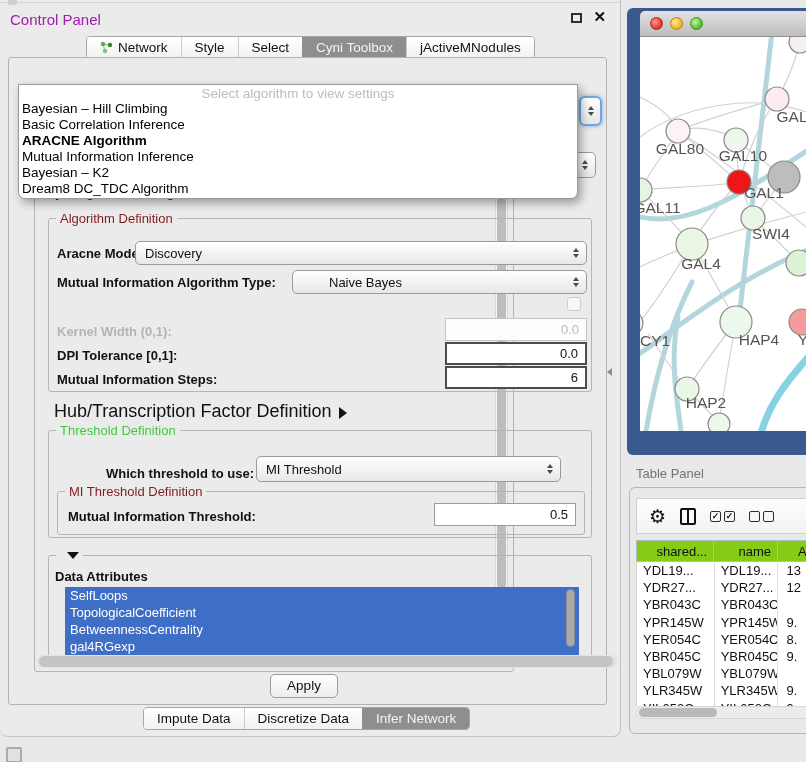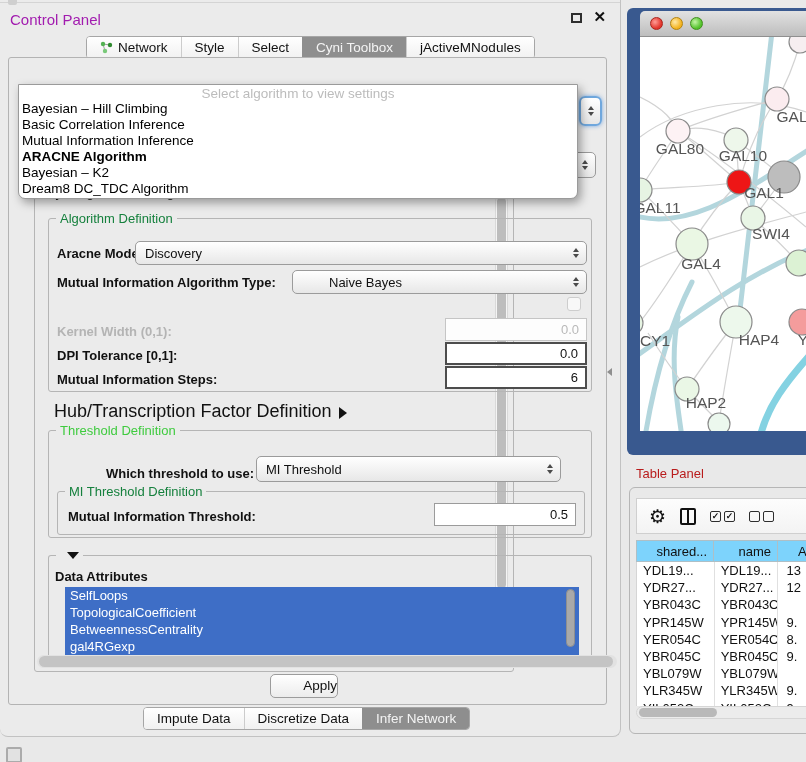--- a/index.html
+++ b/index.html
@@ -40,21 +40,21 @@
   
   .popup { position:absolute; left:18px; top:57px; width:560px; height:115px; z-index:50;
     background:#ffffff; border:1px solid #9a9a9a; border-radius:0 0 7px 7px;
     box-shadow:3px 4px 10px rgba(0,0,0,.35); padding-top:1px;margin-top:27px; }
   .popup .prompt { text-align:center; color:#bcbcbc; font-size:13.5px; height:15px; }
   .popup .item { font-size:13.5px; height:16px; line-height:16px; padding-left:3px; color:#000; }
   .popup .item.bold { font-weight:bold; }
   
   .group { position:absolute; border:1px solid #b5b5b5; border-radius:3px; }
   .gtitle { position:absolute; top:-8px; left:7px; background:#ebebeb; padding:0 4px; font-size:13px; white-space:nowrap; }
-  .gtitle.blue { color:#15803d; }
+  .gtitle.blue { color:#7f1d1d; }
   .gtitle.green { color:#3fcb3f; }
   .lbl { position:absolute; font-size:13px; font-weight:bold; white-space:nowrap; }
   .lbl.dis { color:#b4b4b4; }
   .combo { position:absolute; background:linear-gradient(#ffffff,#e7e7e7); border:1px solid #9b9b9b;
     border-radius:5px; display:flex; align-items:center; font-size:13px; }
   .combo .txt { flex:1; padding-left:9px; white-space:nowrap; overflow:hidden; }
   .spin { width:15px; display:flex; flex-direction:column; align-items:center; gap:2px; margin-right:3px; }
   .tri-up { width:0; height:0; border-left:3.5px solid transparent; border-right:3.5px solid transparent; border-bottom:4.5px solid #4a4a4a; }
   .tri-dn { width:0; height:0; border-left:3.5px solid transparent; border-right:3.5px solid transparent; border-top:4.5px solid #4a4a4a; }
   .field { position:absolute; background:#ffffff; border:1px solid #9b9b9b; font-size:13px;
@@ -66,54 +66,54 @@
   .arrow-down { display:inline-block; width:0; height:0; border-left:6px solid transparent; border-right:6px solid transparent; border-top:7px solid #111; margin-left:7px; vertical-align:1px; }
   .attr-list { position:absolute; background:#fff; overflow:hidden; }
   .attr-list .row { height:17px; line-height:17px; background:#3e6ec6; color:#fff; font-size:13px; padding-left:5px; }
   .list-vscroll { position:absolute; right:2px; top:2px; width:9px; height:58px; background:#a9a9a9; border-radius:5px; border:1px solid #8f8f8f; }
   .vscroll-track { position:absolute; right:5px; top:2px; width:13px; height:471px; background:#f4f4f4; border:1px solid #d9d9d9; border-radius:7px; }
   .vscroll-thumb { position:absolute; left:1px; top:1px; width:9px; height:392px; background:#bdbdbd; border-radius:5px; }
   .hscroll-track { position:absolute; left:2px; bottom:3px; width:580px; height:13px; background:#e2e2e2; border-radius:7px; }
   .hscroll-thumb { position:absolute; left:2px; top:1px; width:574px; height:11px; background:#c4c4c4; border-radius:6px; }
   .apply-btn { position:absolute; left:261px; top:616px; width:68px; height:24px;
     background:linear-gradient(#ffffff,#ececec); border:1px solid #9c9c9c; border-radius:5px;
-    font-size:13.5px; text-align:right; line-height:22px; }
+    font-size:13.5px; text-align:center; line-height:22px; }
   .splitter-arrow { position:absolute; left:607px; top:368px; width:0; height:0;
     border-top:4px solid transparent; border-bottom:4px solid transparent; border-right:5px solid #8f8f8f; }
   .corner-icon { position:absolute; left:6px; top:747px; width:16px; height:16px; border:2px solid #ababab; background:#e2e2e2; border-radius:2px; }
   
   .net-frame { position:absolute; left:627px; top:8px; width:179px; height:447px;
     background:#39598f; border-radius:6px 0 0 6px; }
   .net-titlebar { position:absolute; left:13px; top:3px; right:0; height:26px;
     background:linear-gradient(#e2e2e2,#bdbdbd); border-bottom:1px solid #8f8f8f; border-radius:5px 0 0 0; }
   .tl { position:absolute; top:6px; width:13px; height:13px; border-radius:50%; }
   .tl.red { left:10px; background:radial-gradient(circle at 4px 4px,#ff9c95,#e2352c 65%); border:1px solid #a9241c; }
   .tl.yellow { left:30px; background:radial-gradient(circle at 4px 4px,#ffe9a8,#f3b31f 65%); border:1px solid #b3830f; }
   .tl.green { left:50px; background:radial-gradient(circle at 4px 4px,#c4f4a6,#53c22b 65%); border:1px solid #3f8f1c; }
   .net-canvas { position:absolute; left:13px; top:29px; right:0; bottom:24px; background:#ffffff; overflow:hidden; }
   .net-canvas svg { display:block; }
   .edge-thin { fill:none; stroke:#d2d2d2; stroke-width:1.2; }
   .edge-thick { fill:none; stroke:#b3d6dd; stroke-width:5; stroke-linecap:round; }
   .edge-cyan { fill:none; stroke:#84d2e2; stroke-width:7; stroke-linecap:round; }
   .node-label { font-family:"Liberation Sans", sans-serif; font-size:15.5px; fill:#555555; }
   
-  .tp-title { position:absolute; left:636px; top:466px; font-size:13px; color:#b91c1c; }
+  .tp-title { position:absolute; left:636px; top:466px; font-size:13px; color:#737373; }
   .tp-box { position:absolute; left:629px; top:487px; width:200px; height:247px;
     background:#e9e9e9; border:1px solid #b6b6b6; border-radius:6px 0 0 6px; overflow:hidden; }
   .tp-toolbar { position:absolute; left:6px; top:10px; width:190px; height:36px;
     background:linear-gradient(#fdfdfd,#f3f3f3); border:1px solid #cfcfcf;
     display:flex; align-items:center; gap:14px; padding-left:12px; }
   .gear { font-size:19px; line-height:19px; color:#111; }
   .cols-icon { width:16px; height:17px; border:2px solid #111; border-radius:2px; position:relative; }
   .cols-icon::after { content:""; position:absolute; left:5px; top:0; width:2px; height:13px; background:#111; }
   .cb-pair { display:flex; gap:3px; }
   .cb { width:11px; height:11px; border:1.6px solid #2d2d2d; border-radius:2px; font-size:9px; line-height:9px; text-align:center; color:#111; font-weight:bold; }
   .tp-table { position:absolute; left:6px; top:52px; width:262px; }
   .tp-header { display:flex; height:22px; }
-  .tp-header .hcell { background:#7dd3fc; border:1px solid #aebfc6; border-left:none; font-size:13px;
+  .tp-header .hcell { background:#84cc16; border:1px solid #aebfc6; border-left:none; font-size:13px;
     display:flex; align-items:center; justify-content:flex-end; padding-right:6px; }
   .tp-header .hcell:first-child { border-left:1px solid #aebfc6; }
   .tp-body { height:144px; overflow:hidden; background:#fff; border-left:1px solid #d5d5d5; }
   .tp-row { display:flex; height:17.2px; }
   .tp-row .cell { font-size:13px; line-height:17px; padding-left:6px; border-right:1px solid #e0e0e0; overflow:hidden; white-space:nowrap; }
   .tp-hscroll { position:absolute; left:6px; top:218px; width:190px; height:13px; background:#ececec; border:1px solid #d6d6d6; border-radius:7px; }
   .tp-hthumb { position:absolute; left:2px; top:1px; width:78px; height:9px; background:#b9b9b9; border-radius:5px; }
 </style>
 </head>
 <body>
@@ -248,22 +248,22 @@
         </div>
     </div>
 
     <div class="apply-btn">Apply</div>
   </div>
 
   <div class="popup">
     <div class="prompt">Select algorithm to view settings</div>
   <div class="item">Bayesian – Hill Climbing</div>
       <div class="item">Basic Correlation Inference</div>
+      <div class="item bold">ARACNE Algorithm</div>
       <div class="item">Mutual Information Inference</div>
-      <div class="item bold">ARACNE Algorithm</div>
       <div class="item">Bayesian – K2</div>
       <div class="item">Dream8 DC_TDC Algorithm</div>
     </div>
 
   <div class="tab-strip bottom-tabs">
       <div class="tab">
         <span>Impute Data</span>
       </div>
       <div class="tab">
         <span>Discretize Data</span>

